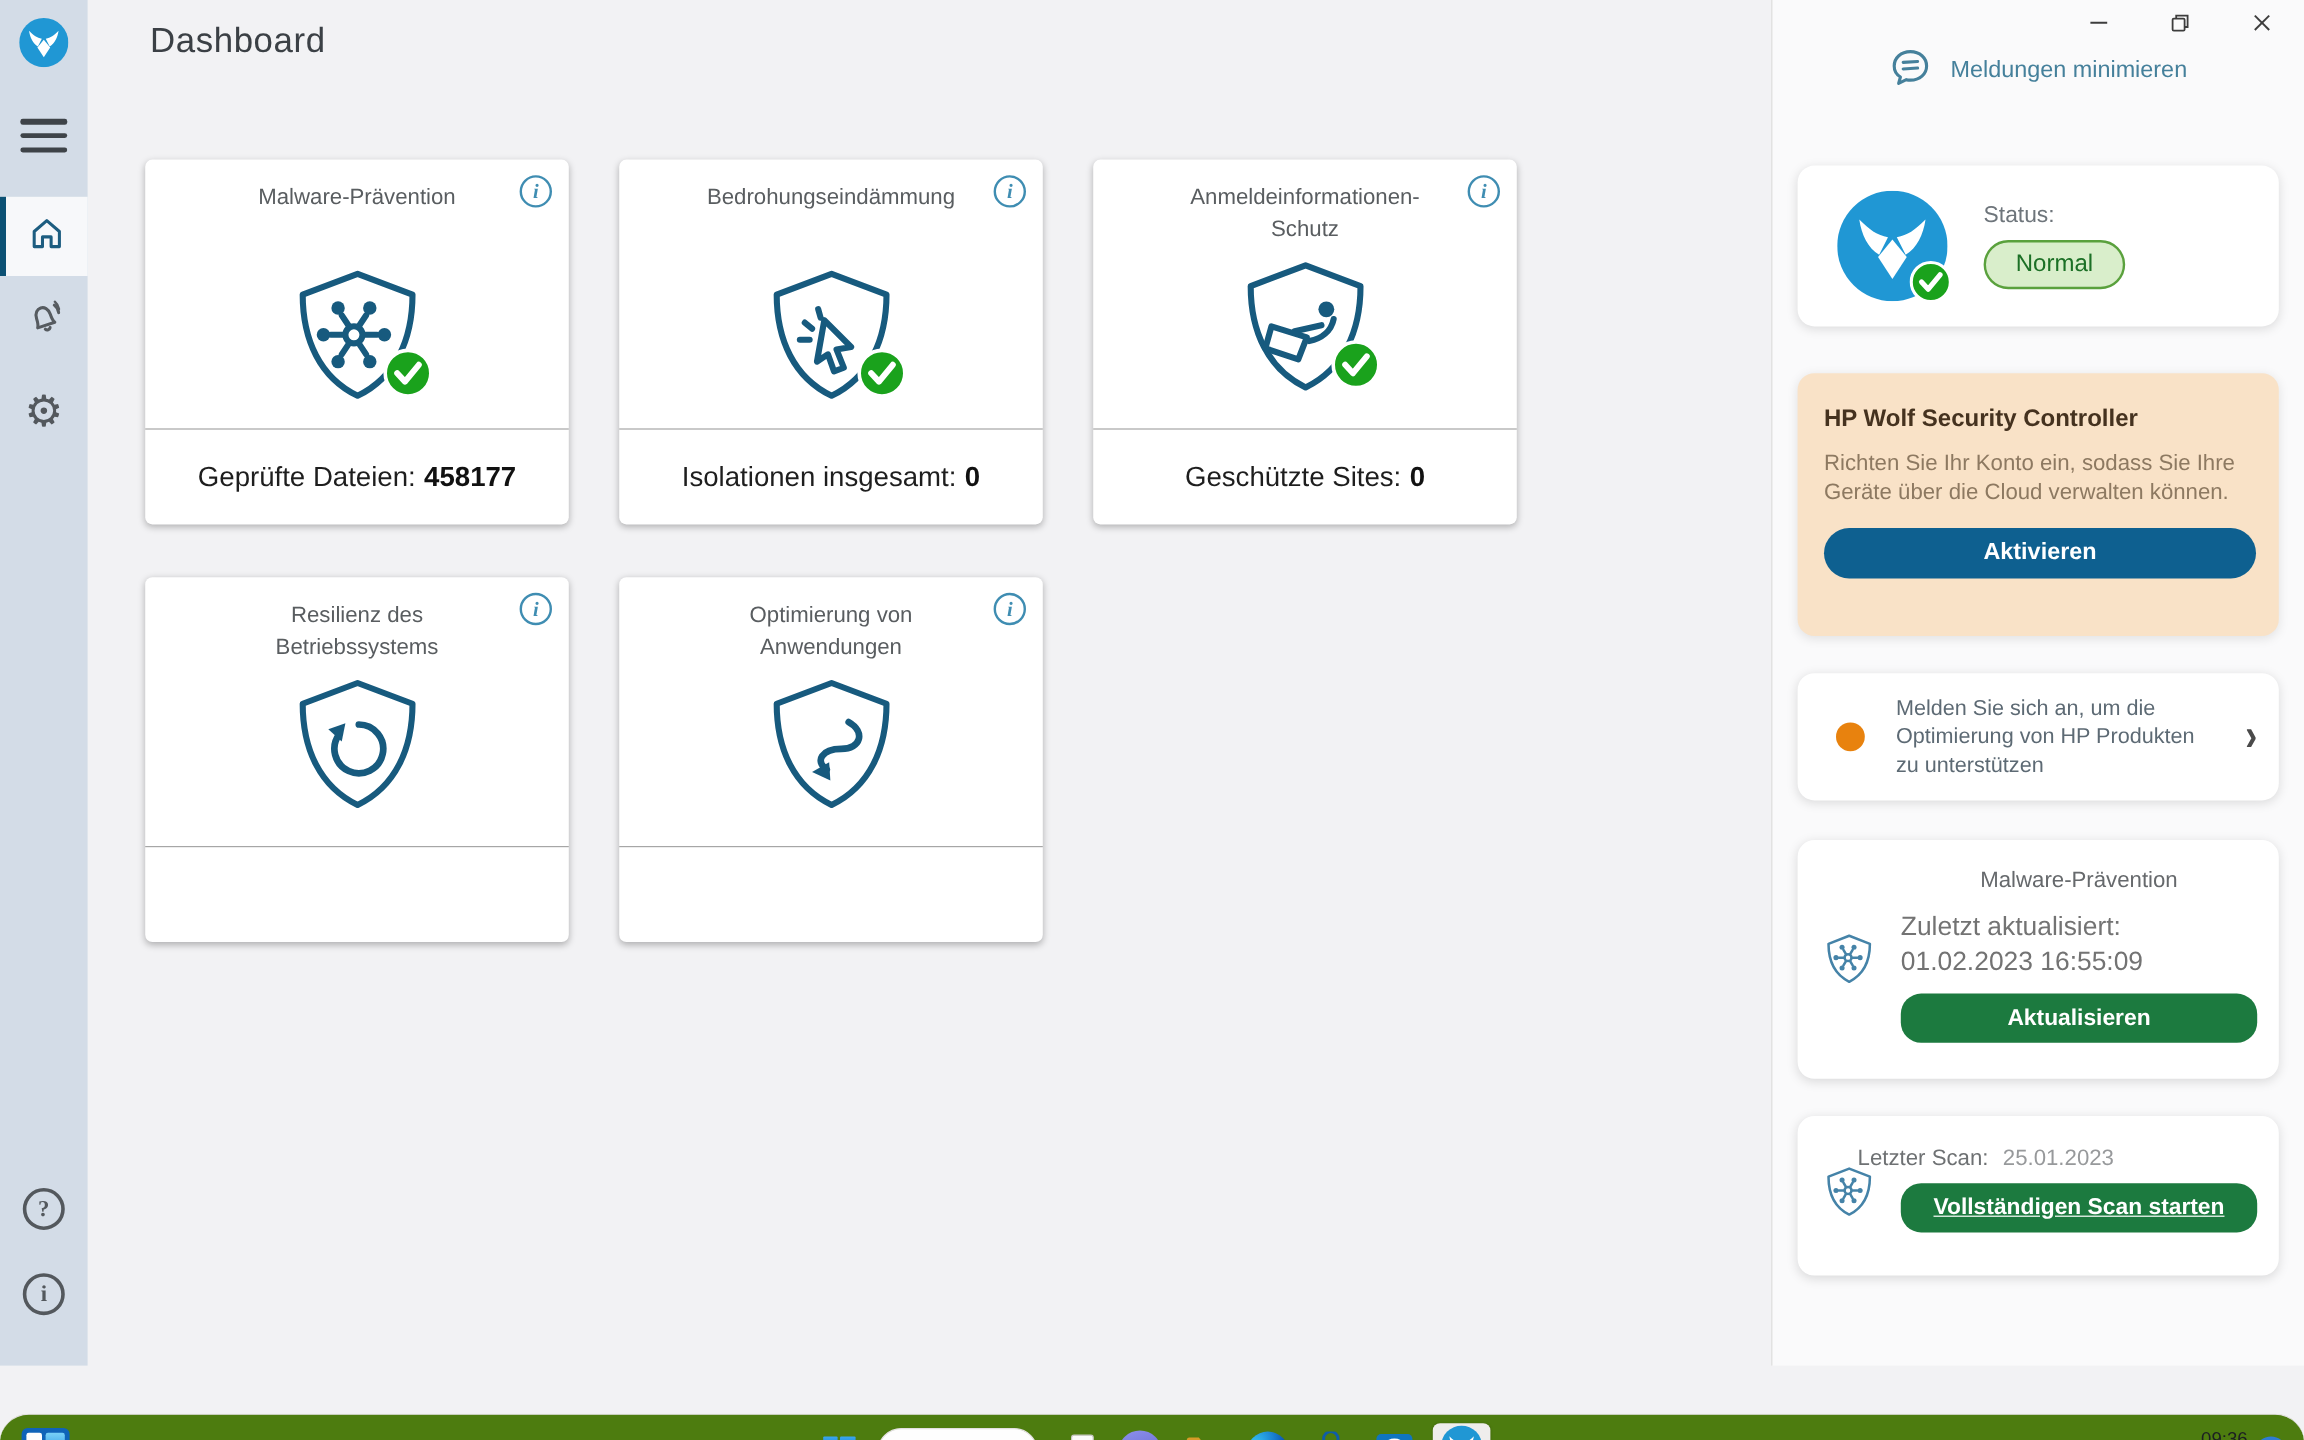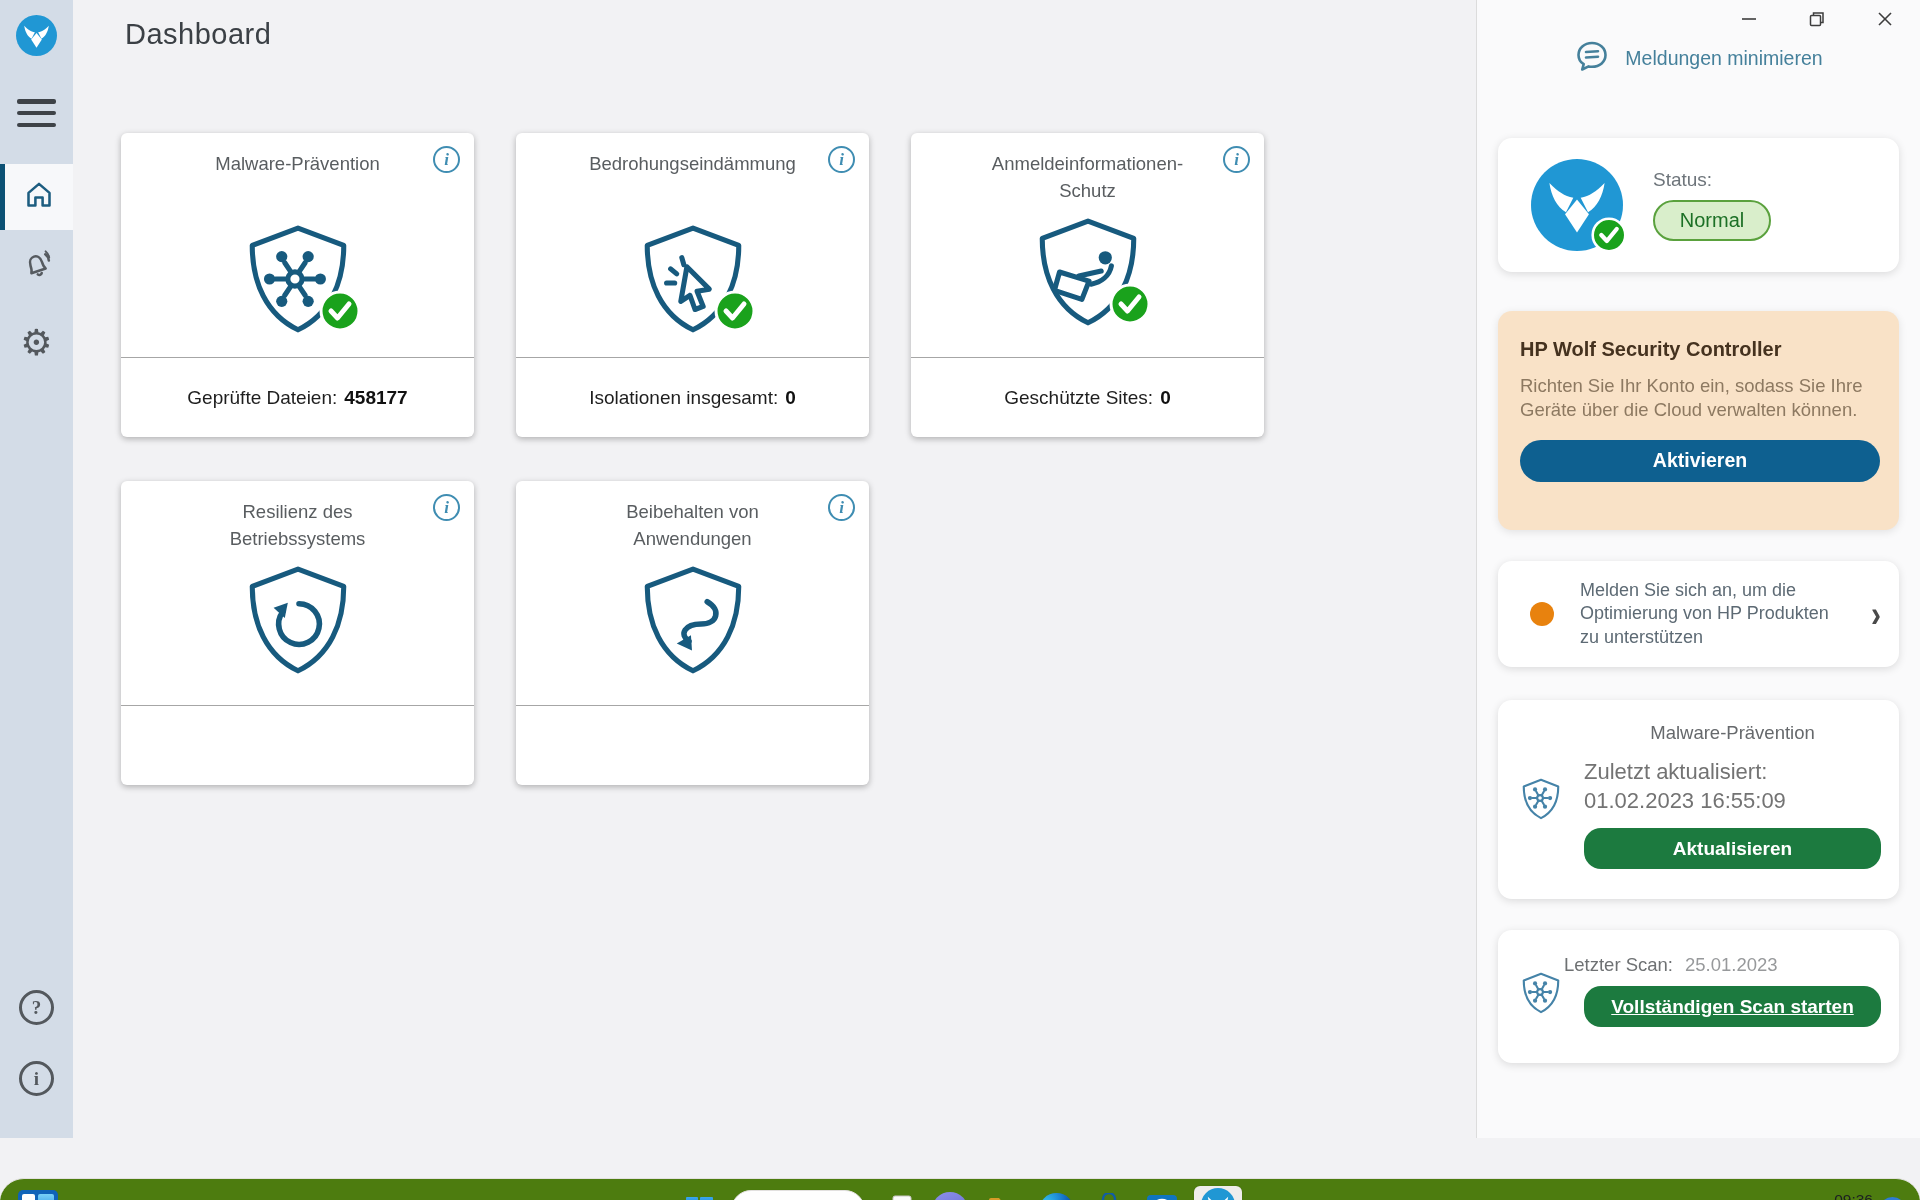--- a/index.html
+++ b/index.html
@@ -22,21 +22,21 @@
   .main { position:absolute; left:73px; top:0; width:1403px; height:1138px; background:#f2f2f4; }
   .page-title { position:absolute; left:52px; top:18px; font-size:29px; font-weight:400; color:#3b4045; letter-spacing:.5px; }
   .cards { position:absolute; left:48px; top:133px; width:1148px; display:flex; flex-wrap:wrap; gap:44px 42px; }
   .card { width:353px; height:304px; background:#fff; border-radius:6px; box-shadow:0 2px 6px rgba(0,0,0,.28); display:flex; flex-direction:column; position:relative; }
   .card-title { margin-top:18px; min-height:66px; text-align:center; font-size:18.5px; color:#595d60; line-height:1.45; padding:0 52px; }
   .card-title span { display:inline-block; max-width:230px; }
   .info-btn { position:absolute; top:13px; right:14px; width:27px; height:27px; border:2.5px solid #3f8db2; border-radius:50%; color:#3f8db2; font-family:"Liberation Serif", serif; font-style:italic; font-weight:bold; font-size:17px; display:flex; align-items:center; justify-content:center; cursor:pointer; background:#fff; }
   .card-iconzone { flex:1; display:flex; align-items:center; justify-content:center; margin-top:-16px; }
   .shield-wrap { position:relative; width:122px; height:122px; }
   .check-badge { position:absolute; }
-  .card-footer { height:80px; border-top:1px solid #a6a6a6; display:flex; align-items:center; justify-content:center; font-size:19px; color:#1e1e1e; gap:7px; }
+  .card-footer { height:80px; border-top:1px solid #a6a6a6; display:flex; align-items:center; justify-content:center; font-size:23px; color:#1e1e1e; gap:7px; }
   .card-footer .val { font-weight:bold; color:#111; }
 
   
   .right-panel { position:absolute; left:1476px; top:0; width:444px; height:1138px; background:#fafafb; border-left:1px solid #dcdcdc; }
   .min-msgs { position:absolute; top:38px; left:0; width:100%; display:flex; align-items:center; justify-content:center; gap:15px; cursor:pointer; }
   .min-msgs-label { font-size:19.5px; color:#45809b; }
   .rp-card { position:absolute; left:21px; width:401px; background:#fff; border-radius:14px; box-shadow:0 2px 9px rgba(0,0,0,.13); }
   .status-card { top:138px; height:134px; display:flex; align-items:center; padding-left:33px; gap:30px; }
   .status-logo { position:relative; width:92px; height:92px; }
   .status-label { font-size:19px; color:#6e757b; margin-bottom:9px; }
@@ -50,21 +50,21 @@
   .signin-text { flex:1; font-size:18px; color:#5d6a74; line-height:1.3; text-align:left; }
   .chevron-right { font-size:30px; color:#4a4a4a; font-weight:bold; transform:scaleY(1.25); }
   .malware-card { top:700px; height:199px; padding:22px 18px 0 20px; }
   .mini-shield { position:absolute; left:20px; top:76px; }
   .rp-content { margin-left:66px; width:297px; }
   .rp-title { font-size:18.5px; color:#66696c; text-align:center; margin-bottom:14px; }
   .rp-line { font-size:22px; color:#737373; line-height:1.3; }
   .btn-green { width:297px; height:41px; margin-top:13px; display:flex; align-items:center; justify-content:center; background:#1c7a3f; color:#fff; font-weight:bold; font-size:19px; border-radius:17px; cursor:pointer; }
   .scan-card { top:930px; height:133px; padding:24px 18px 0 20px; }
   .scan-card .mini-shield { top:40px; }
-  .scan-row { margin-left:46px; width:297px; display:flex; gap:12px; font-size:18.5px; }
+  .scan-row { margin-left:30px; width:297px; display:flex; gap:12px; font-size:18.5px; }
   .scan-label { color:#6e7173; }
   .scan-value { color:#97999b; }
   .scan-card .btn-green { margin-top:10px;text-decoration:underline; }
 
   
   .win-controls { position:absolute; top:8px; right:24px; display:flex; gap:46px; z-index:9; }
   .win-btn { width:22px; height:22px; display:flex; align-items:center; justify-content:center; cursor:pointer; }
 
   
   .taskbar { position:absolute; left:0; top:1178px; width:1920px; height:62px; background:#4d7c0f; border-top:1px solid #e3e1e0;border-radius:24px; }
@@ -263,21 +263,21 @@
         <div class="card-footer">
           <span></span>
             <span class="val"></span>
         </div>
       </section>
 
       <section class="card">
         <div class="info-btn">
             <span>i</span>
           </div>
-        <div class="card-title"><span>Beibehalten von Anwendungen</span></div>
+        <div class="card-title"><span>Optimierung von Anwendungen</span></div>
         <div class="card-iconzone" style="margin-top:-30px;">
           <div class="shield-wrap">
             <svg viewBox="0 0 120 120" width="122" height="122" fill="none" stroke="#175a7e" stroke-width="5.5" stroke-linejoin="round" stroke-linecap="round">
               <path d="M60 10 L105 27 C105 64 91 95 60 110 C29 95 15 64 15 27 Z" stroke-width="5"></path>
               <g transform="translate(60,62)">
                 <path d="M14,-20 C28,-12 24,2 8,2 C-8,2 -14,12 -4,19"></path>
                 <path d="M-16,21 L-2,13 L-1,28 Z" fill="#175a7e" stroke="none"></path>
               </g>
             </svg>
           </div>

